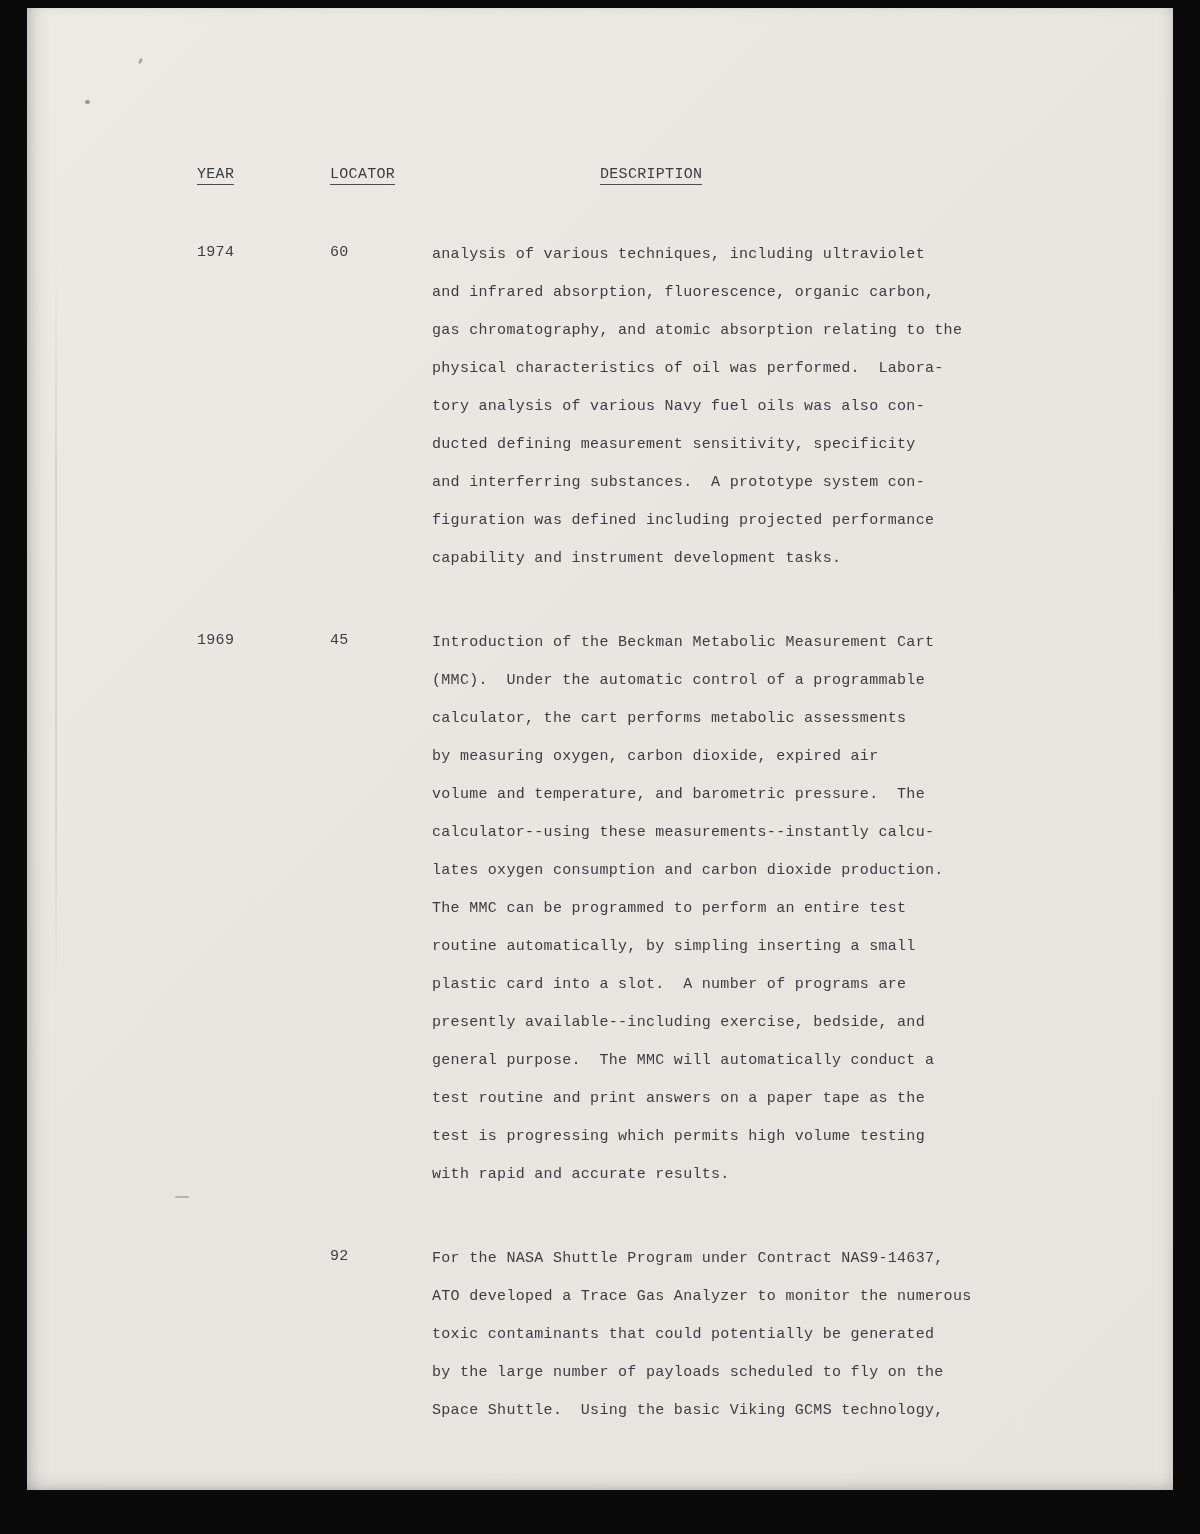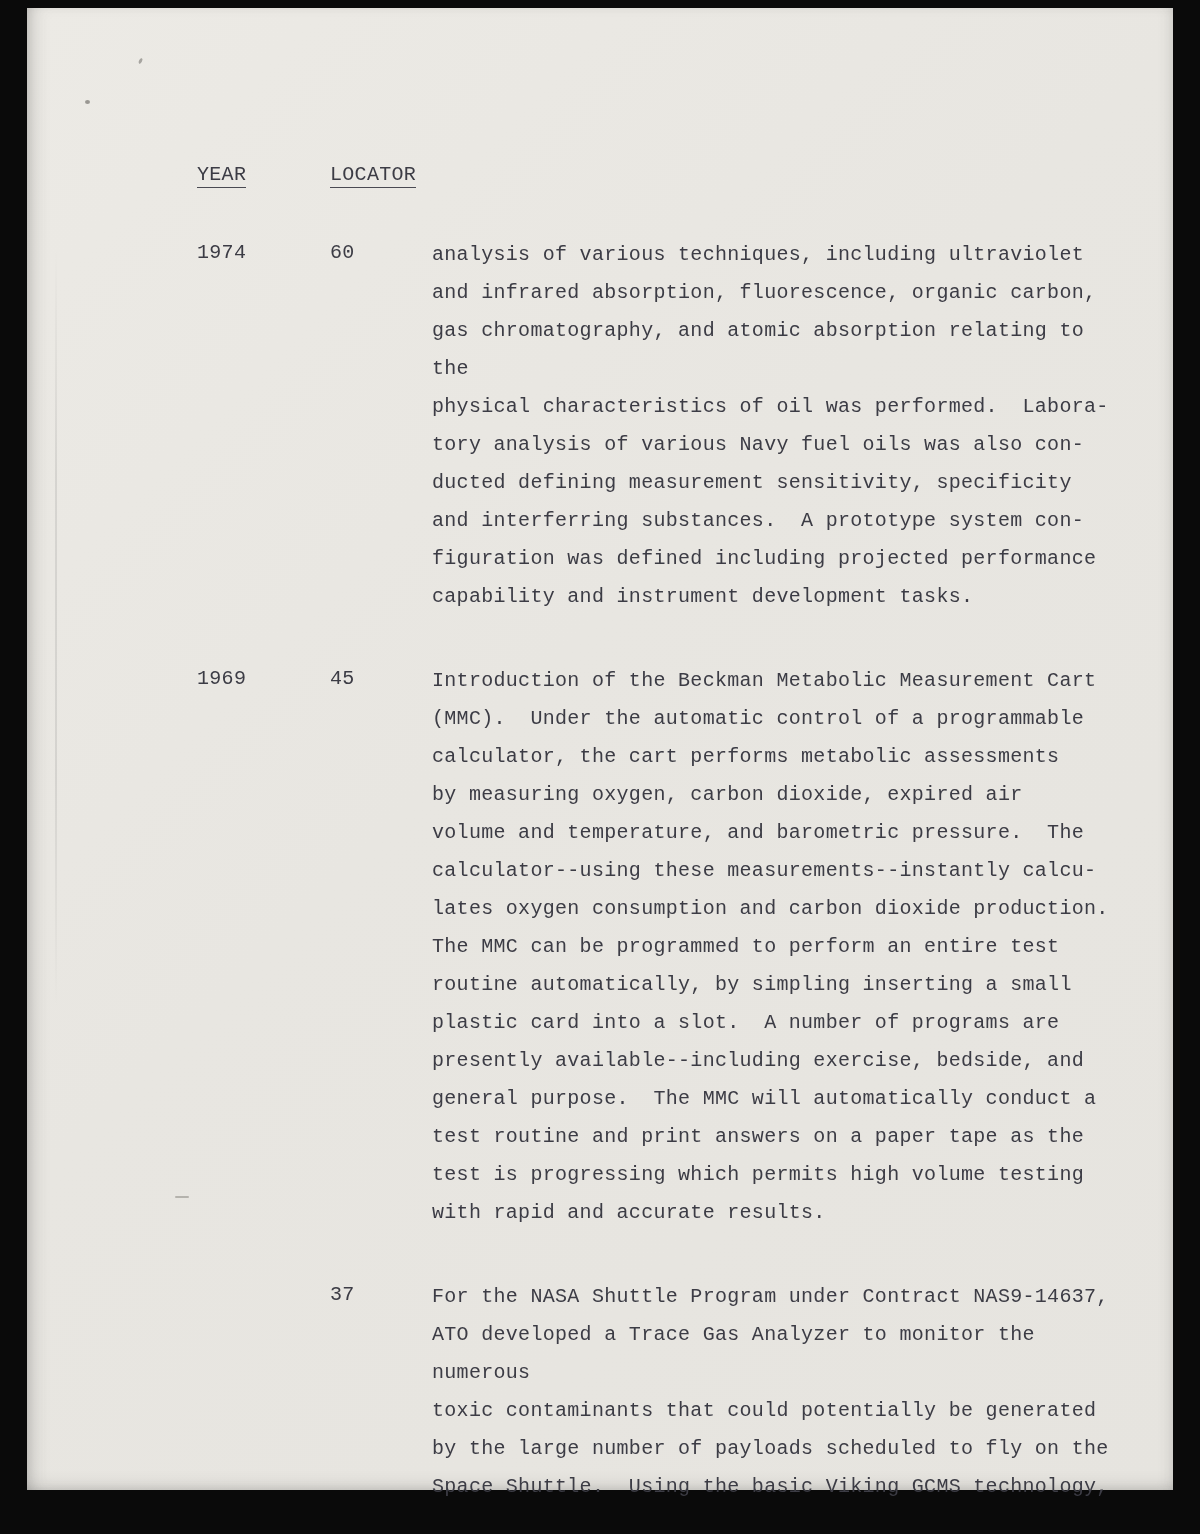--- a/index.html
+++ b/index.html
@@ -44,21 +44,21 @@
   .speck.s2 { left: 112px; top: 50px; width: 3px; height: 6px; opacity: 0.45; transform: rotate(28deg); }
   .speck.s3 { left: 148px; top: 1188px; width: 14px; height: 2px; border-radius: 1px; opacity: 0.35; }
 
   .content {
     position: absolute;
     left: 0;
     top: 152px;
     width: 100%;
     padding: 0 60px 0 170px;
     box-sizing: border-box;
-    font-size: 20px;
+    font-size: 15px;
     letter-spacing: 0.3px;
   }
   .grid-row {
     display: grid;
     grid-template-columns: 110px 125px 1fr;
     align-items: start;
   }
   .header-row {
     margin-bottom: 12px;
     line-height: 30px;
@@ -104,20 +104,21 @@
     <div class="crease"></div>
     <div class="speck s1"></div>
     <div class="speck s2"></div>
     <div class="speck s3"></div>
 
     <div class="content">
 
       <div class="grid-row header-row">
         <div class="col-year"><span class="u">YEAR</span></div>
         <div class="col-locator"><span class="u">LOCATOR</span></div>
+        <div class="col-desc header-desc"><span class="u">DESCRIPTION</span></div>
       </div>
 
       <div class="grid-row entry">
         <div class="col-year">1974</div>
         <div class="col-locator">60</div>
         <div class="col-desc">analysis of various techniques, including ultraviolet
 and infrared absorption, fluorescence, organic carbon,
 gas chromatography, and atomic absorption relating to the
 physical characteristics of oil was performed.  Labora-
 tory analysis of various Navy fuel oils was also con-
@@ -142,21 +143,21 @@
 plastic card into a slot.  A number of programs are
 presently available--including exercise, bedside, and
 general purpose.  The MMC will automatically conduct a
 test routine and print answers on a paper tape as the
 test is progressing which permits high volume testing
 with rapid and accurate results.</div>
       </div>
 
       <div class="grid-row entry">
         <div class="col-year"></div>
-        <div class="col-locator">37</div>
+        <div class="col-locator">92</div>
         <div class="col-desc">For the NASA Shuttle Program under Contract NAS9-14637,
 ATO developed a Trace Gas Analyzer to monitor the numerous
 toxic contaminants that could potentially be generated
 by the large number of payloads scheduled to fly on the
 Space Shuttle.  Using the basic Viking GCMS technology,</div>
       </div>
 
     </div>
 
 

